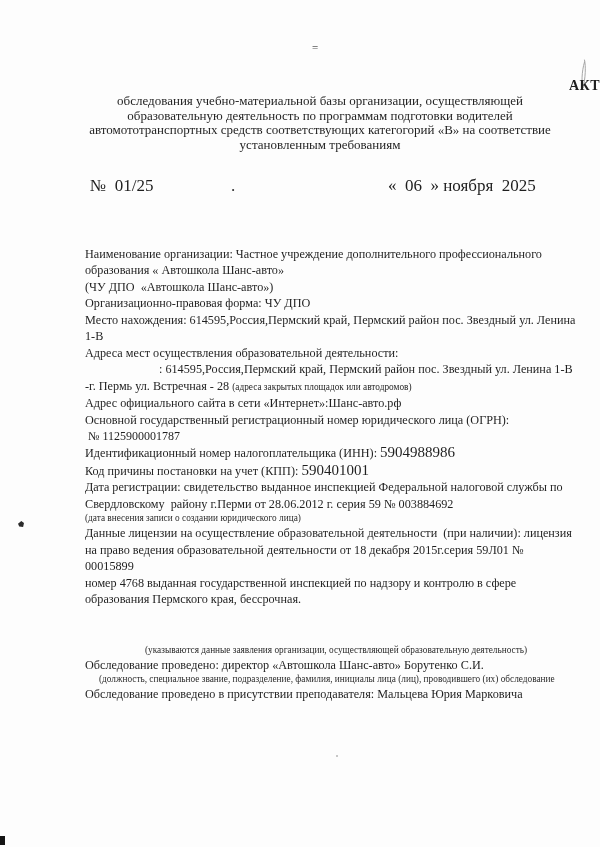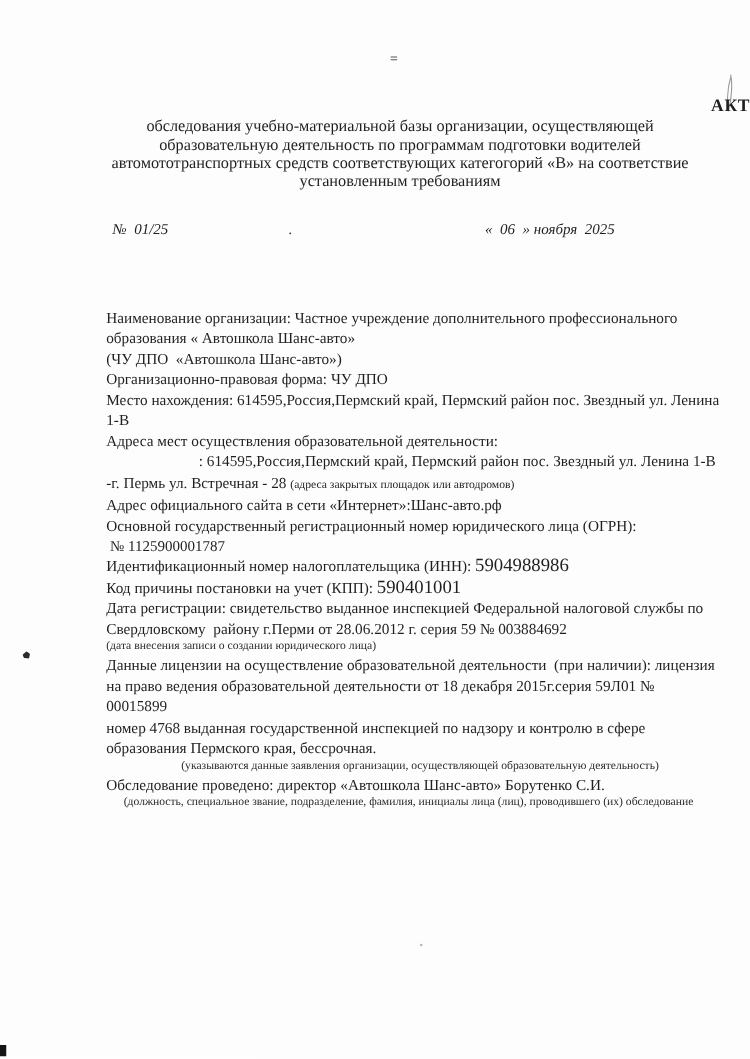--- a/index.html
+++ b/index.html
@@ -31,22 +31,21 @@
     font-weight: bold; font-size: 14px; line-height: 17px;
     letter-spacing: 0.5px;
     text-align: right;
   }
   .subtitle-line {
     font-weight: normal; font-size: 13px; line-height: 14.6px;
     white-space: pre;
   }
   .meta-row {
     position: absolute; left: 0; top: 176px; width: 568px; height: 18px;
-    font-size: 12px;
-    font-style: italic;
+    font-size: 17px;
   }
   .doc-number { position: absolute; left: 90px; white-space: pre; }
   .meta-dot   { position: absolute; left: 231px; color: #333; }
   .doc-date   { position: absolute; left: 388px; white-space: pre; }
   .doc-body {
     position: absolute; left: 85px; top: 246px; width: 500px;
   }
   .doc-line {
     font-size: 12.2px; line-height: 16.45px;
     white-space: pre; color: #1f1f1f;
@@ -110,22 +109,23 @@
       <div class="doc-line"><span>Идентификационный номер налогоплательщика (ИНН): </span><span class="seg-num">5904988986</span></div>
       <div class="doc-line"><span>Код причины постановки на учет (КПП): </span><span class="seg-num">590401001</span></div>
       <div class="doc-line"><span>Дата регистрации: свидетельство выданное инспекцией Федеральной налоговой службы по</span></div>
       <div class="doc-line"><span>Свердловскому  району г.Перми от 28.06.2012 г. серия 59 № 003884692</span></div>
       <div class="doc-line small"><span>(дата внесения записи о создании юридического лица)</span></div>
       <div class="doc-line"><span>Данные лицензии на осуществление образовательной деятельности  (при наличии): лицензия</span></div>
       <div class="doc-line"><span>на право ведения образовательной деятельности от 18 декабря 2015г.серия 59Л01 №</span></div>
       <div class="doc-line"><span>00015899</span></div>
       <div class="doc-line"><span>номер 4768 выданная государственной инспекцией по надзору и контролю в сфере</span></div>
       <div class="doc-line"><span>образования Пермского края, бессрочная.</span></div>
-      <div class="doc-line small" style="padding-left: 60px;"><span>(указываются данные заявления организации, осуществляющей образовательную деятельность)</span></div>
+      <div class="doc-line small" style="padding-left: 60px; margin-top: 36px;"><span>(указываются данные заявления организации, осуществляющей образовательную деятельность)</span></div>
       <div class="doc-line"><span>Обследование проведено: директор «Автошкола Шанс-авто» Борутенко С.И.</span></div>
       <div class="doc-line small" style="padding-left: 14px;"><span>(должность, специальное звание, подразделение, фамилия, инициалы лица (лиц), проводившего (их) обследование</span></div>
+      <div class="doc-line"><span>Обследование проведено в присутствии преподавателя: Мальцева Юрия Марковича</span></div>
     </div>
 
   <div class="margin-blob"></div>
   <div class="edge-mark"></div>
   <div class="stray-dot"></div>
 
 </div>
 
 </body></html>

